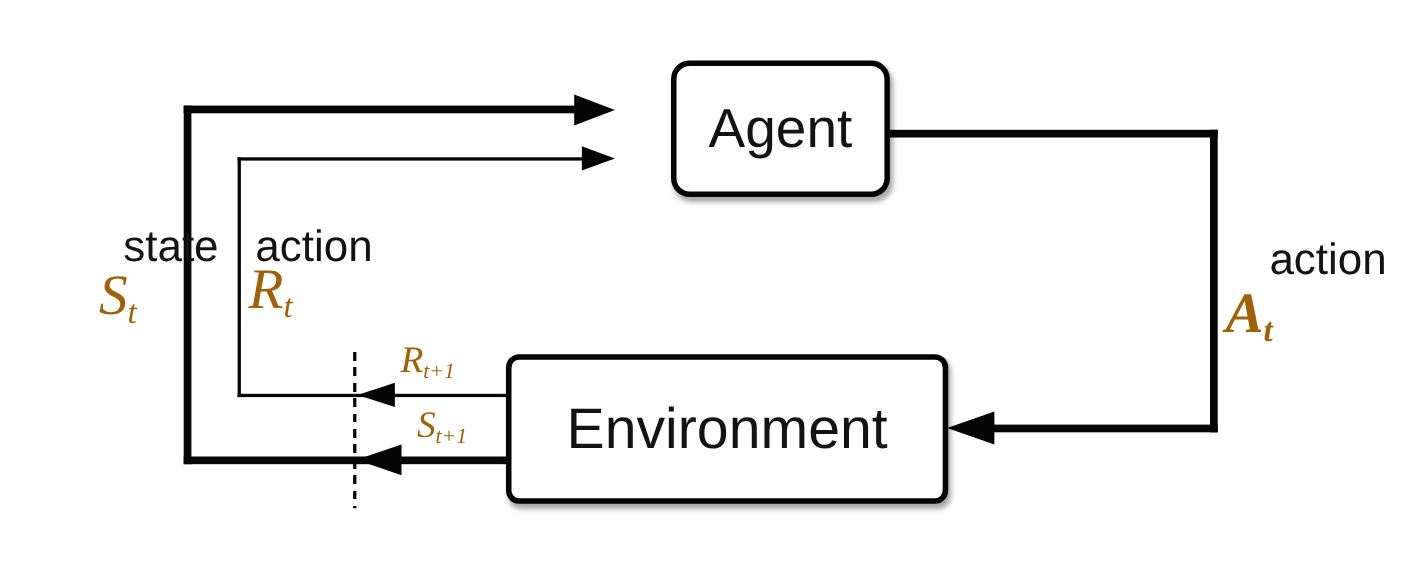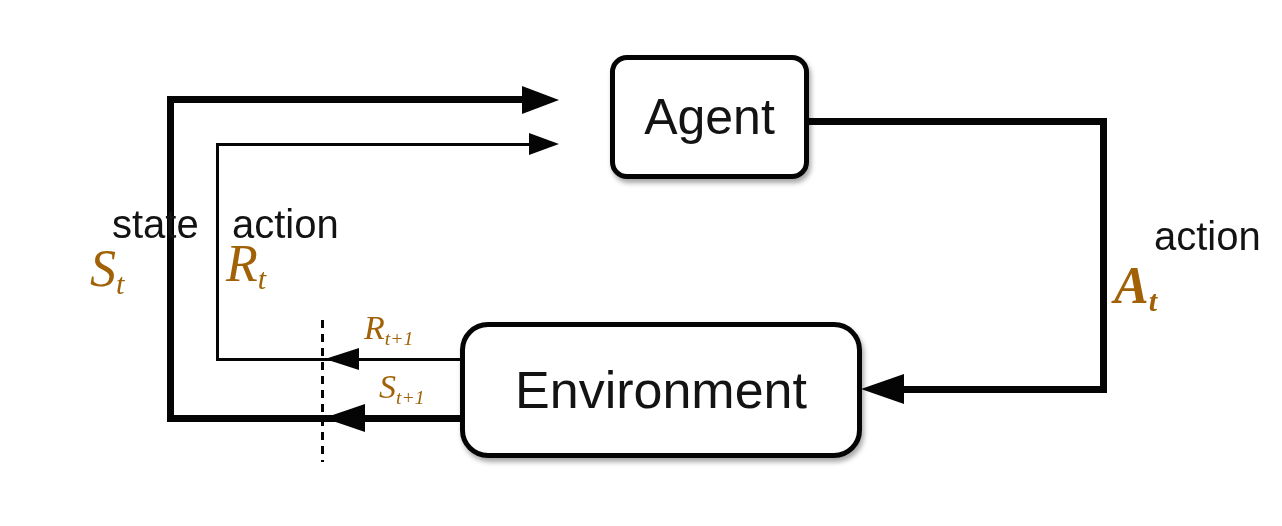--- a/index.html
+++ b/index.html
@@ -29,21 +29,21 @@
   .box-agent {
     left: 562px; top: 55px;
     width: 199px; height: 124px;
     border-radius: 17px;
     font-size: 50px;
     margin-left: 48px;
   }
   .box-env {
     left: 460px; top: 322px;
     width: 402px; height: 136px;
-    border-radius: 28px;
+    border-radius: 12px;
     font-size: 52px;
   }
   .line {
     position: absolute;
     background: #050505;
   }
   .dashed-v {
     position: absolute;
     width: 3px;
     background: repeating-linear-gradient(to bottom, #050505 0 8px, transparent 8px 14px);

